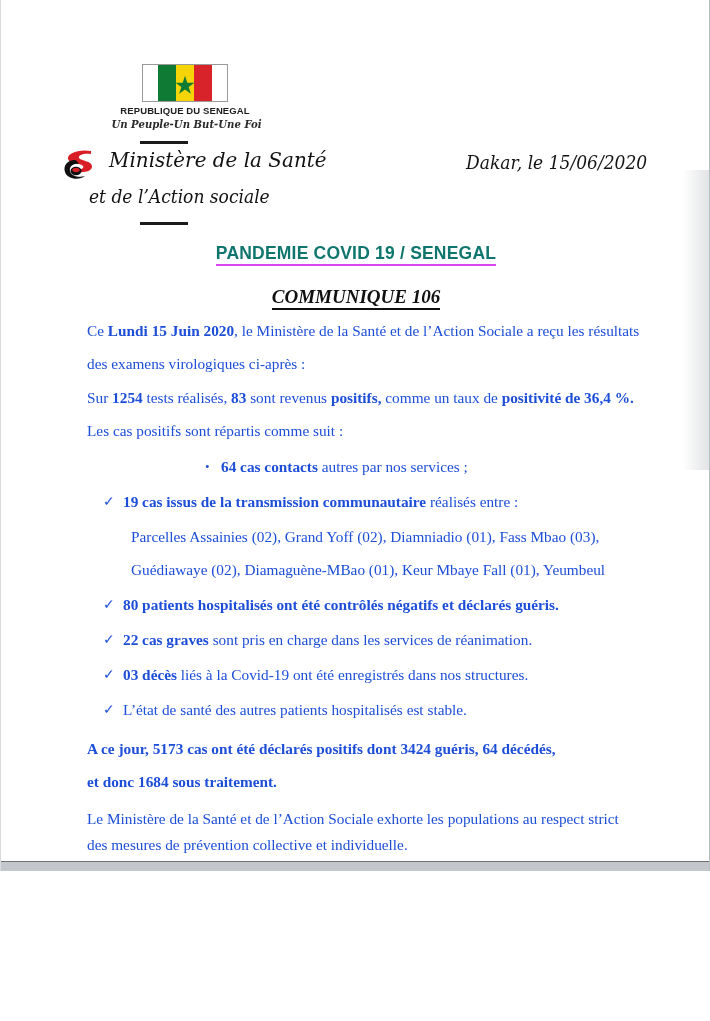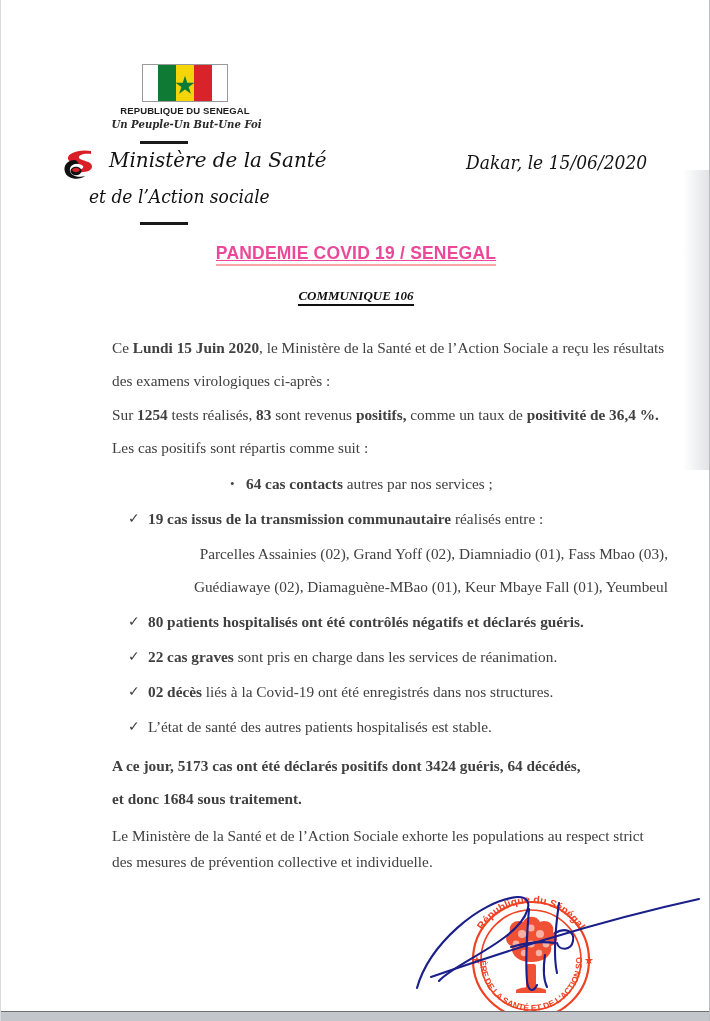--- a/index.html
+++ b/index.html
@@ -6,21 +6,21 @@
     margin: 0;
     padding: 0;
     background: #ffffff;
   }
   body {
     font-family: "Liberation Serif", serif;
   }
   .page {
     position: relative;
     width: 710px;
-    height: 1021px;
+    height: 871px;
     background: #ffffff;
     overflow: hidden;
     box-sizing: border-box;
     border-right: 1px solid #b9bcc0;
     border-left: 1px solid #d8dadd;
   }
   
   .page-curl {
     position: absolute;
     top: 170px;
@@ -146,52 +146,50 @@
     left: 0;
     top: 243px;
     width: 710px;
     text-align: center;
   }
   .title-main span {
     font-family: "Liberation Sans", sans-serif;
     font-weight: bold;
     font-size: 17.5px;
     letter-spacing: 0.2px;
-    color: #ec4899;
-    border-bottom: 2px solid #fca5a5;
+    color: #0f766e;
+    border-bottom: 2px solid #d946ef;
     padding-bottom: 1px;
-    text-decoration: underline;
   }
   .title-sub {
     position: absolute;
     left: 0;
     top: 286px;
     width: 710px;
     text-align: center;
   }
   .title-sub span {
     font-family: "Liberation Serif", serif;
     font-weight: bold;
     font-style: italic;
-    font-size: 13px;
+    font-size: 19px;
     color: #101010;
     border-bottom: 2px solid #101010;
     padding-bottom: 1px;
   }
 
   
   .body-text {
     position: absolute;
     left: 86px;
-    top: 331px;
+    top: 314px;
     width: 556px;
     font-size: 15.3px;
-    color: #404040;
-    line-height: 33px;
-    margin-left: 25px;
+    color: #1d4ed8;
+    line-height: 33px;
   }
   .para {
     margin: 0 0 1px 0;
     text-align: left;
   }
   b { font-weight: bold; }
 
   .list-bullet {
     position: relative;
     padding-left: 134px;
@@ -215,21 +213,20 @@
     position: absolute;
     left: 16px;
     top: 0;
     font-size: 14px;
   }
 
   .sublist {
     margin-top: 2px;
     padding-left: 44px;
     line-height: 33px;
-    text-align: right;
   }
 
   .summary {
     margin-top: 6px;
     font-weight: bold;
     line-height: 33px;
   }
   .closing {
     margin-top: 8px;
     line-height: 26px;
@@ -319,21 +316,21 @@
 
     <div class="check-item">
       <span class="marker">✓</span><b>80 patients hospitalisés ont été contrôlés négatifs et déclarés guéris.</b>
     </div>
 
     <div class="check-item">
       <span class="marker">✓</span><b>22 cas graves</b><span> sont pris en charge dans les services de réanimation.</span>
     </div>
 
     <div class="check-item">
-      <span class="marker">✓</span><b>02 décès</b><span> liés à la Covid-19 ont été enregistrés dans nos structures.</span>
+      <span class="marker">✓</span><b>03 décès</b><span> liés à la Covid-19 ont été enregistrés dans nos structures.</span>
     </div>
 
     <div class="check-item">
       <span class="marker">✓</span><span>L’état de santé des autres patients hospitalisés est stable.</span>
     </div>
 
     <div class="summary">
       <div>A ce jour, 5173 cas ont été déclarés positifs dont 3424 guéris, 64 décédés,</div>
       <div>et donc 1684 sous traitement.</div>
     </div>

